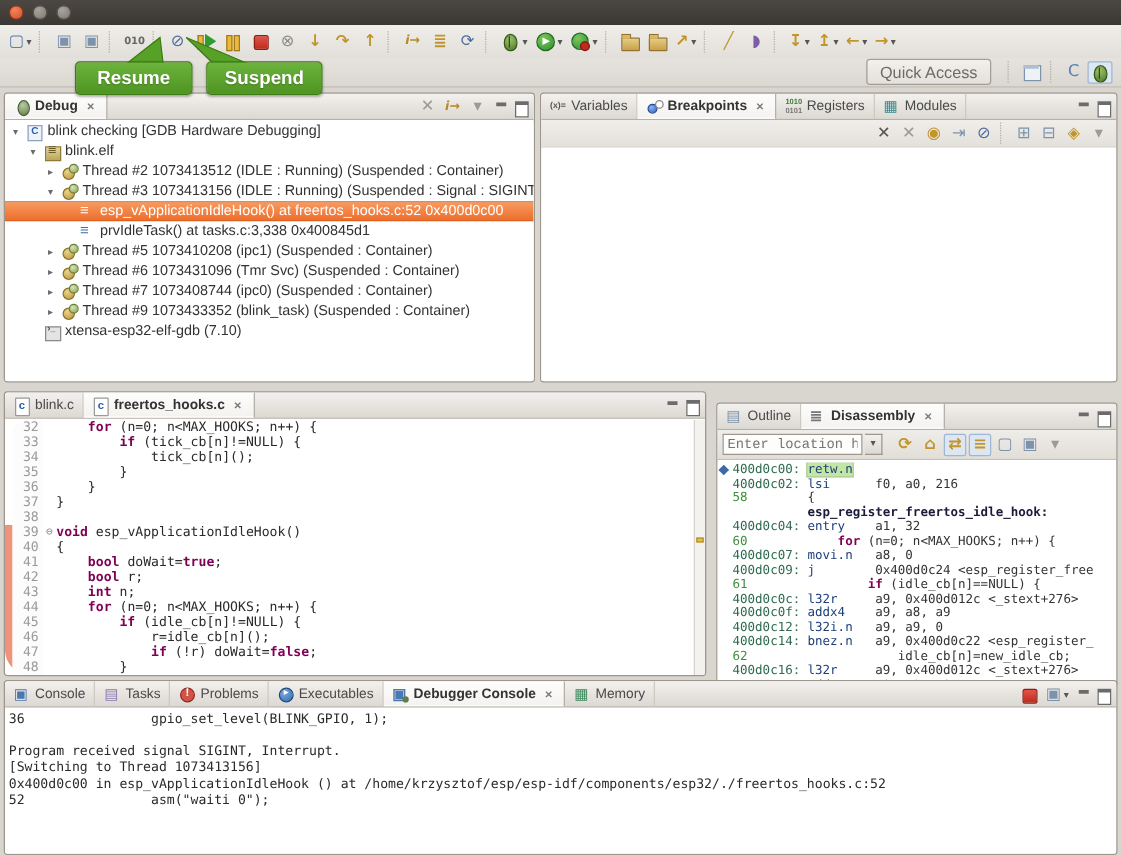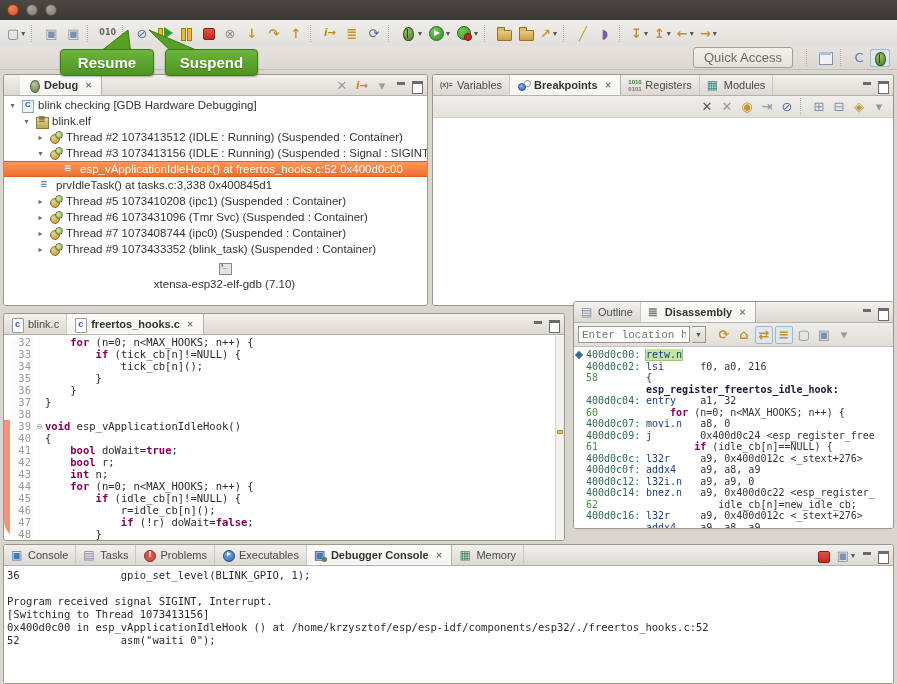--- a/index.html
+++ b/index.html
@@ -311,21 +311,21 @@
   </svg>
   <div class="callout" style="left:60px;top:49px;width:94px;">
     <span>Resume</span>
   </div>
   <div class="callout" style="left:165px;top:49px;width:93px;">
     <span>Suspend</span>
   </div>
 
   <div class="panel" style="left:3px;top:74px;width:425px;height:232px;">
     <div class="tabbar">
-      <span id="debug-tabs" style="display:flex;padding-left:16px;">
+      <span id="debug-tabs" style="display:flex;">
           <div class="tab active">
             <span class="ticn icon-debugview"></span>
             <span>Debug</span>
             <span class="tclose">✕</span>
           </div>
         </span>
       <span class="tabctl">
         <span class="minitb" id="debug-tb">
             <span class="tbi">
               <span class="gg ic-dim">✕</span>
@@ -360,21 +360,21 @@
         <div class="trow" style="padding-left: 32px;">
           <span class="texp">▾</span>
           <span class="ticn icon-thread"></span>
           <span>Thread #3 1073413156 (IDLE : Running) (Suspended : Signal : SIGINT:Interrup</span>
         </div>
         <div class="trow sel" style="padding-left: 46px;">
           <span class="texp"></span>
           <span class="ticn icon-frame"></span>
           <span>esp_vApplicationIdleHook() at freertos_hooks.c:52 0x400d0c00</span>
         </div>
-        <div class="trow" style="padding-left: 22px;">
+        <div class="trow" style="padding-left: 46px;">
           <span class="texp"></span>
           <span class="ticn icon-frame"></span>
           <span>prvIdleTask() at tasks.c:3,338 0x400845d1</span>
         </div>
         <div class="trow" style="padding-left: 32px;">
           <span class="texp">▸</span>
           <span class="ticn icon-thread"></span>
           <span>Thread #5 1073410208 (ipc1) (Suspended : Container)</span>
         </div>
         <div class="trow" style="padding-left: 32px;">
@@ -385,21 +385,21 @@
         <div class="trow" style="padding-left: 32px;">
           <span class="texp">▸</span>
           <span class="ticn icon-thread"></span>
           <span>Thread #7 1073408744 (ipc0) (Suspended : Container)</span>
         </div>
         <div class="trow" style="padding-left: 32px;">
           <span class="texp">▸</span>
           <span class="ticn icon-thread"></span>
           <span>Thread #9 1073433352 (blink_task) (Suspended : Container)</span>
         </div>
-        <div class="trow" style="padding-left: 18px; flex-direction: column;">
+        <div class="trow" style="padding-left: 18px;">
           <span class="texp"></span>
           <span class="ticn icon-gdb"></span>
           <span>xtensa-esp32-elf-gdb (7.10)</span>
         </div>
       </div>
   </div>
 
   <div class="panel" style="left:432px;top:74px;width:462px;height:232px;">
     <div class="tabbar">
       <span id="vars-tabs" style="display:flex;">
@@ -496,21 +496,21 @@
         <div class="cline"><span class="ann hl"></span><span class="lno">45</span><span class="fold"></span><span class="codetxt">        <span class="kw">if</span> (idle_cb[n]!=NULL) {</span></div>
         <div class="cline"><span class="ann hl"></span><span class="lno">46</span><span class="fold"></span><span class="codetxt">            r=idle_cb[n]();</span></div>
         <div class="cline"><span class="ann hl"></span><span class="lno">47</span><span class="fold"></span><span class="codetxt">            <span class="kw">if</span> (!r) doWait=<span class="kw">false</span>;</span></div>
         <div class="cline"><span class="ann hl"></span><span class="lno">48</span><span class="fold"></span><span class="codetxt">        }</span></div>
       </div>
     <div class="ovruler">
       <div class="ovmark" style="top:46%;"></div>
     </div>
   </div>
 
-  <div class="panel" style="left:573px;top:301px;width:321px;height:228px;">
+  <div class="panel" style="left:573px;top:322px;width:321px;height:228px;">
     <div class="tabbar">
       <span id="disasm-tabs" style="display:flex;">
           <div class="tab">
             <span class="ticn icon-outline"></span>
             <span>Outline</span>
           </div>
           <div class="tab active">
             <span class="ticn icon-disasm"></span>
             <span>Disassembly</span>
             <span class="tclose">✕</span>

